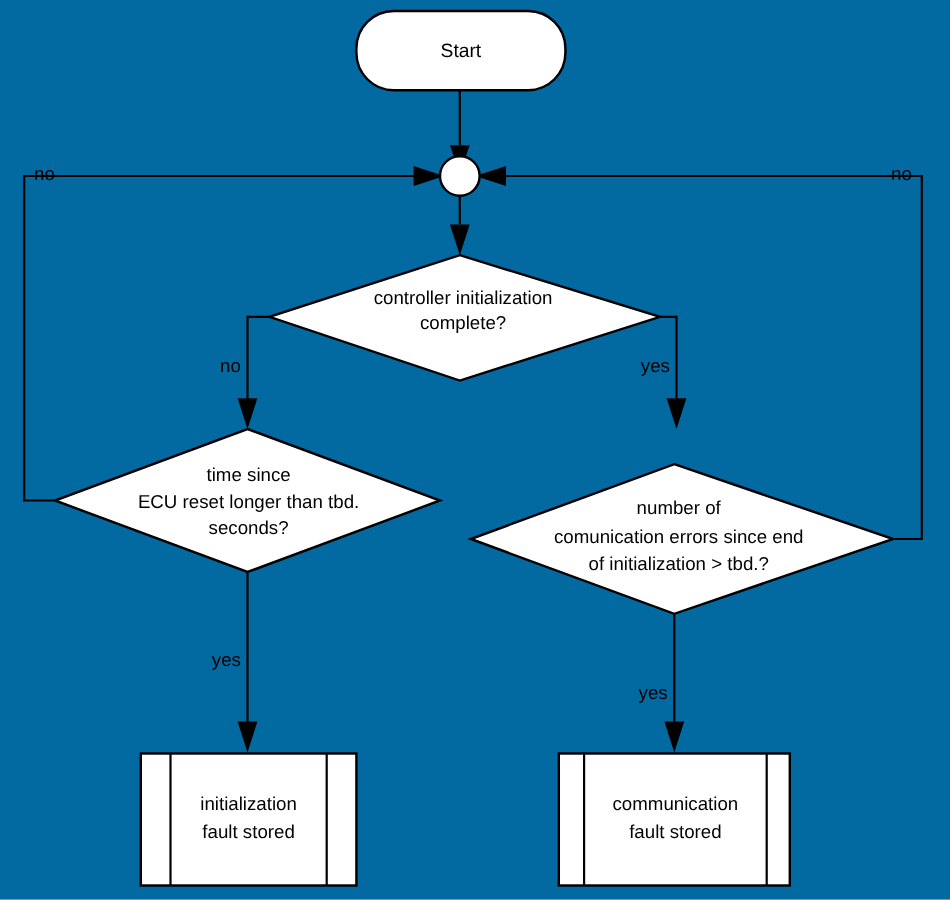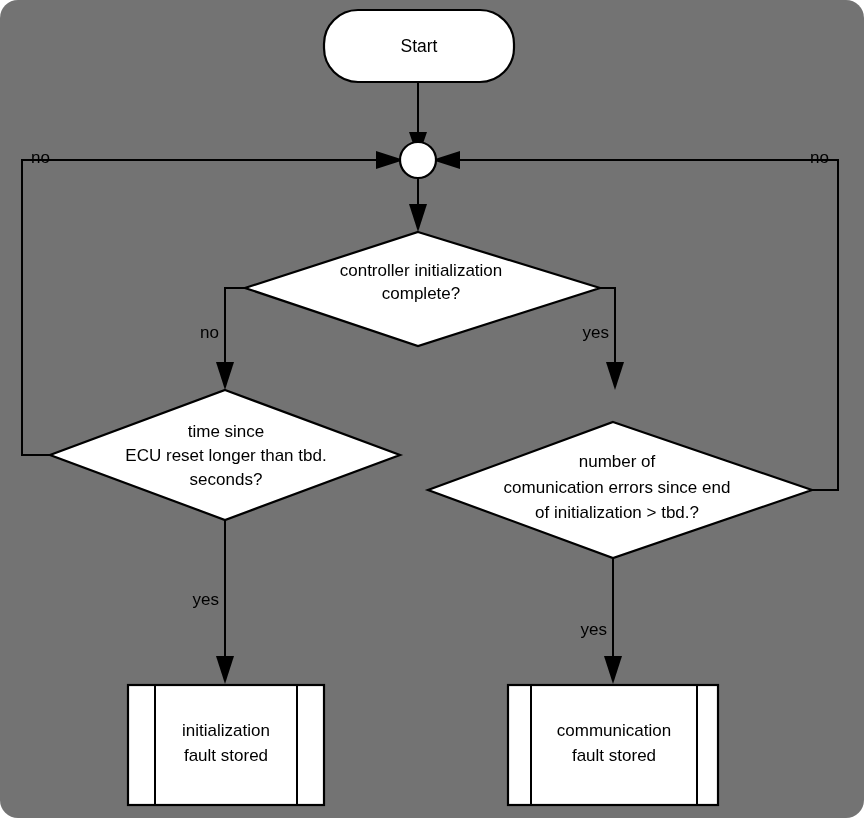--- a/index.html
+++ b/index.html
@@ -10,22 +10,21 @@
   body {
     width: 864px;
     height: 818px;
     font-family: "Liberation Sans", sans-serif;
   }
   #flowchart-root {
     position: relative;
     width: 864px;
     height: 818px;
     overflow: hidden;
-    background: #737373;
-    border-radius: 18px;
+    background: #0369a1;
   }
   svg#flow-svg {
     display: block;
     width: 864px;
     height: 818px;
   }
   .shape-stroke {
     fill: #ffffff;
     stroke: #000000;
     stroke-width: 2.2;

